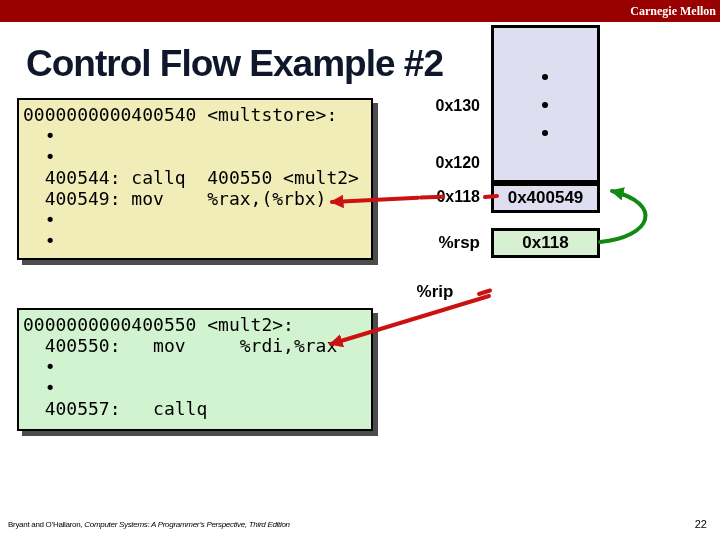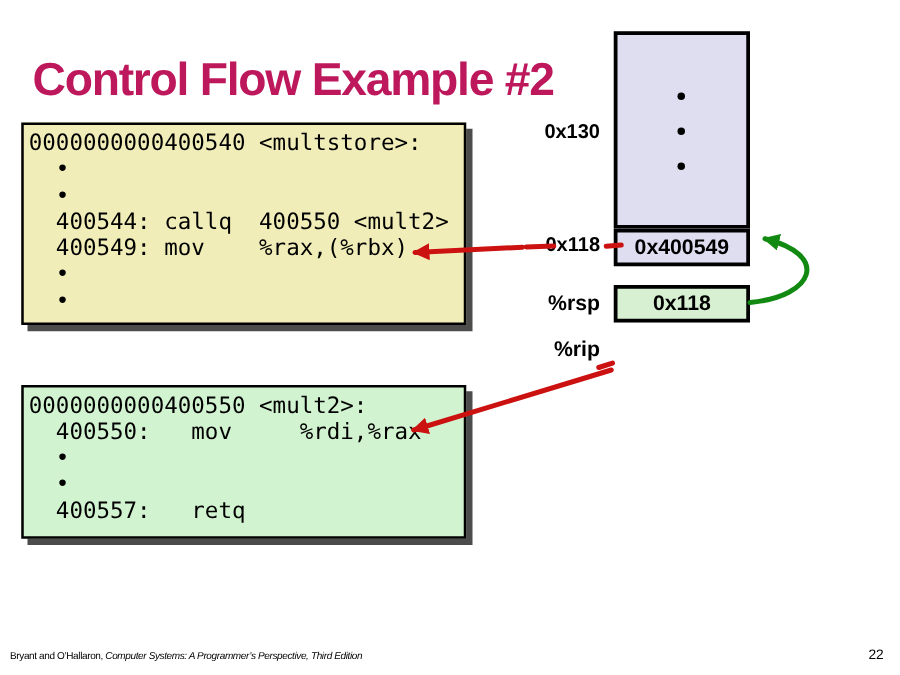--- a/index.html
+++ b/index.html
@@ -13,21 +13,21 @@
     position:absolute;left:0;top:0;width:720px;height:22px;
     background:var(--banner-red,#990000);
   }
   .banner span{
     position:absolute;right:4px;top:0;line-height:22px;
     font-family:"Liberation Serif",serif;font-weight:bold;font-size:12px;color:#ffffff;
   }
   
   .title{
     position:absolute;left:26px;top:42px;margin:0;
-    font-size:37px;line-height:44px;font-weight:bold;color:#be185d;letter-spacing:-1px;
+    font-size:37px;line-height:44px;font-weight:bold;color:#0f172a;letter-spacing:-1px;
   }
   
   .codebox{
     position:absolute;left:17px;width:356px;
     border:2.5px solid #000;box-shadow:5px 5px 0 var(--box-shadow-gray,#4c4c4c);
     padding:4px 0 5px 4px;
   }
   .codebox.yellow{top:98px;height:162px;background:var(--code-yellow,#F0EDB8);}
   .codebox.green{top:308px;height:123px;background:var(--code-green,#D2F3D0);}
   .cl{
@@ -51,69 +51,73 @@
   .addr{
     position:absolute;left:390px;width:90px;text-align:right;
     font-weight:bold;font-size:16px;line-height:18px;color:#000;
   }
   .addr.a0{top:97px;}.addr.a1{top:125px;}.addr.a2{top:154px;}.addr.a3{top:188px;}
   .reglabel{
     position:absolute;left:390px;width:90px;text-align:right;
     font-weight:bold;font-size:17px;line-height:20px;color:#000;
   }
   .reglabel.rsp{top:233px;}
-  .reglabel.rip{top:270px;}
+  .reglabel.rip{top:282px;text-align:center;}
   
   .overlay{position:absolute;left:0;top:0;z-index:5;pointer-events:none;}
   .stroke-red{stroke:var(--arrow-red,#CC1111);stroke-width:4;fill:none;stroke-linecap:round;}
   .stroke-green{stroke:var(--arrow-green,#128A12);stroke-width:4;fill:none;stroke-linecap:round;}
   .fill-red{fill:var(--arrow-red,#CC1111);}
   .fill-green{fill:var(--arrow-green,#128A12);}
   
   .footer{
     position:absolute;left:8px;top:520px;font-size:8px;line-height:10px;
     letter-spacing:-0.3px;color:#000;white-space:nowrap;
   }
   .page{
     position:absolute;right:13px;top:517px;font-size:11px;line-height:14px;color:#000;text-align:center;
   }
 </style>
 </head>
 <body>
 
 <div class="slide">
 
+  <div class="banner">
+    <span>Carnegie Mellon</span>
+  </div>
 
   <h1 class="title">Control Flow Example #2</h1>
 
   <div class="codebox yellow">
     <div class="cl">0000000000400540 &lt;multstore&gt;:</div>
     <div class="cl">  •</div>
     <div class="cl">  •</div>
     <div class="cl">  400544: callq  400550 &lt;mult2&gt;</div>
     <div class="cl">  400549: mov    %rax,(%rbx)</div>
     <div class="cl">  •</div>
     <div class="cl">  •</div>
   </div>
 
   <div class="codebox green">
     <div class="cl">0000000000400550 &lt;mult2&gt;:</div>
     <div class="cl">  400550:   mov     %rdi,%rax</div>
     <div class="cl">  •</div>
     <div class="cl">  •</div>
-    <div class="cl">  400557:   retq</div>
+    <div class="cl">  400557:   callq</div>
   </div>
 
   <div class="stackbox">
     <span class="dot d1"></span>
     <span class="dot d2"></span>
     <span class="dot d3"></span>
   </div>
 
   <div class="addr a0">0x130</div>
+  <div class="addr a2">0x120</div>
   <div class="addr a3">0x118</div>
 
   <div class="cell ret">0x400549</div>
 
   <div class="reglabel rsp">%rsp</div>
   <div class="cell rsp">0x118</div>
 
   <div class="reglabel rip">%rip</div>
 
   <svg class="overlay" width="720" height="540" viewBox="0 0 720 540" xmlns="http://www.w3.org/2000/svg">

